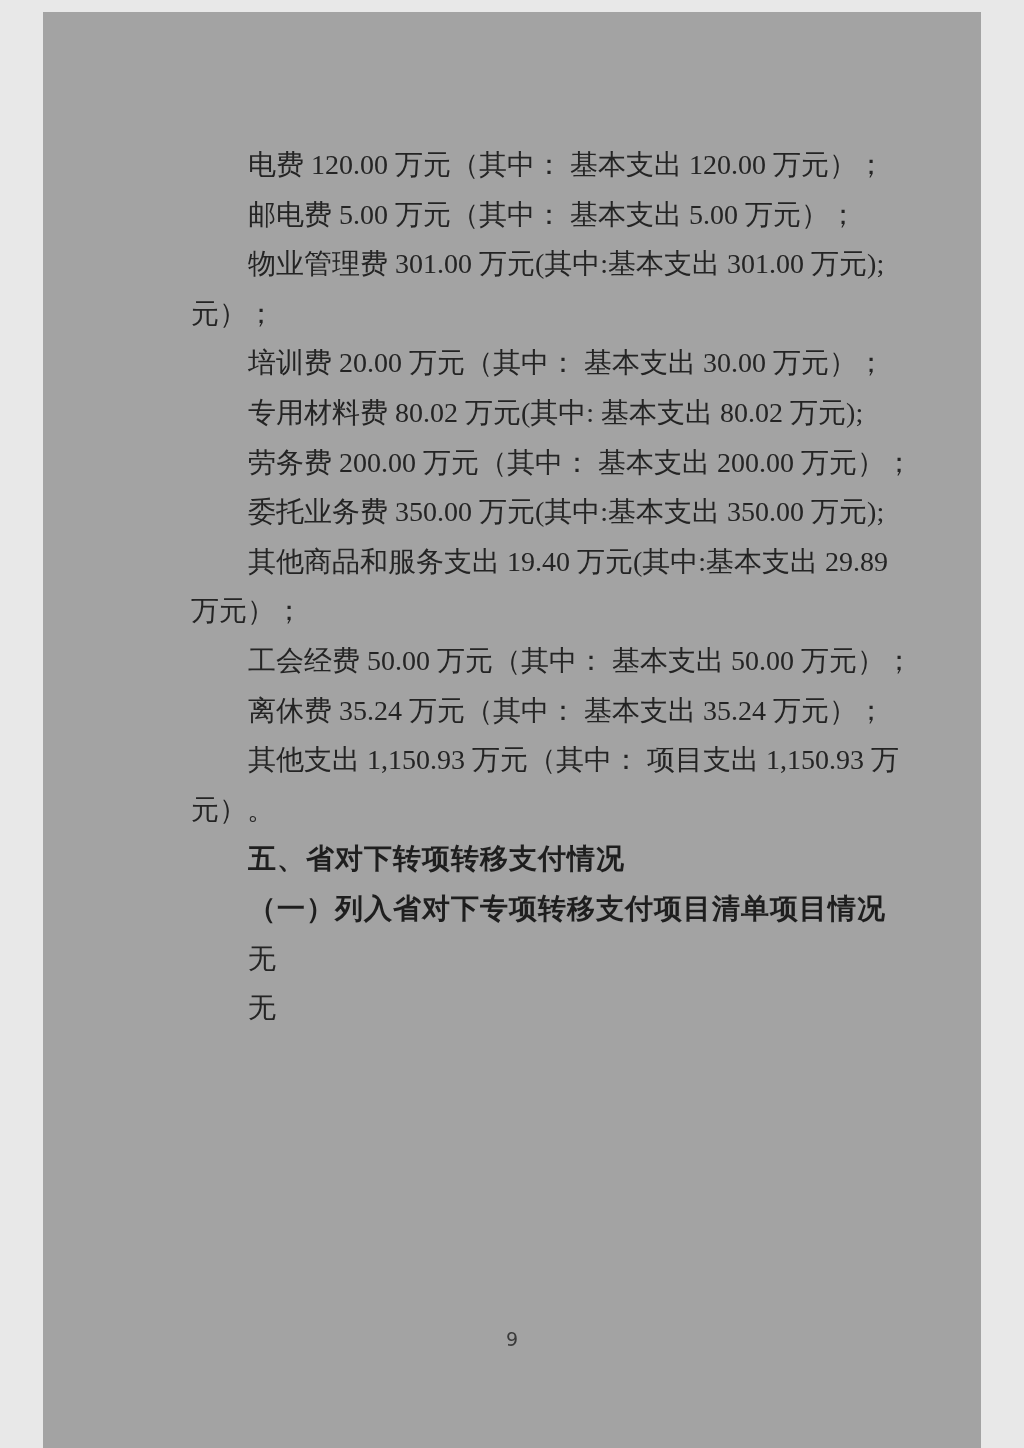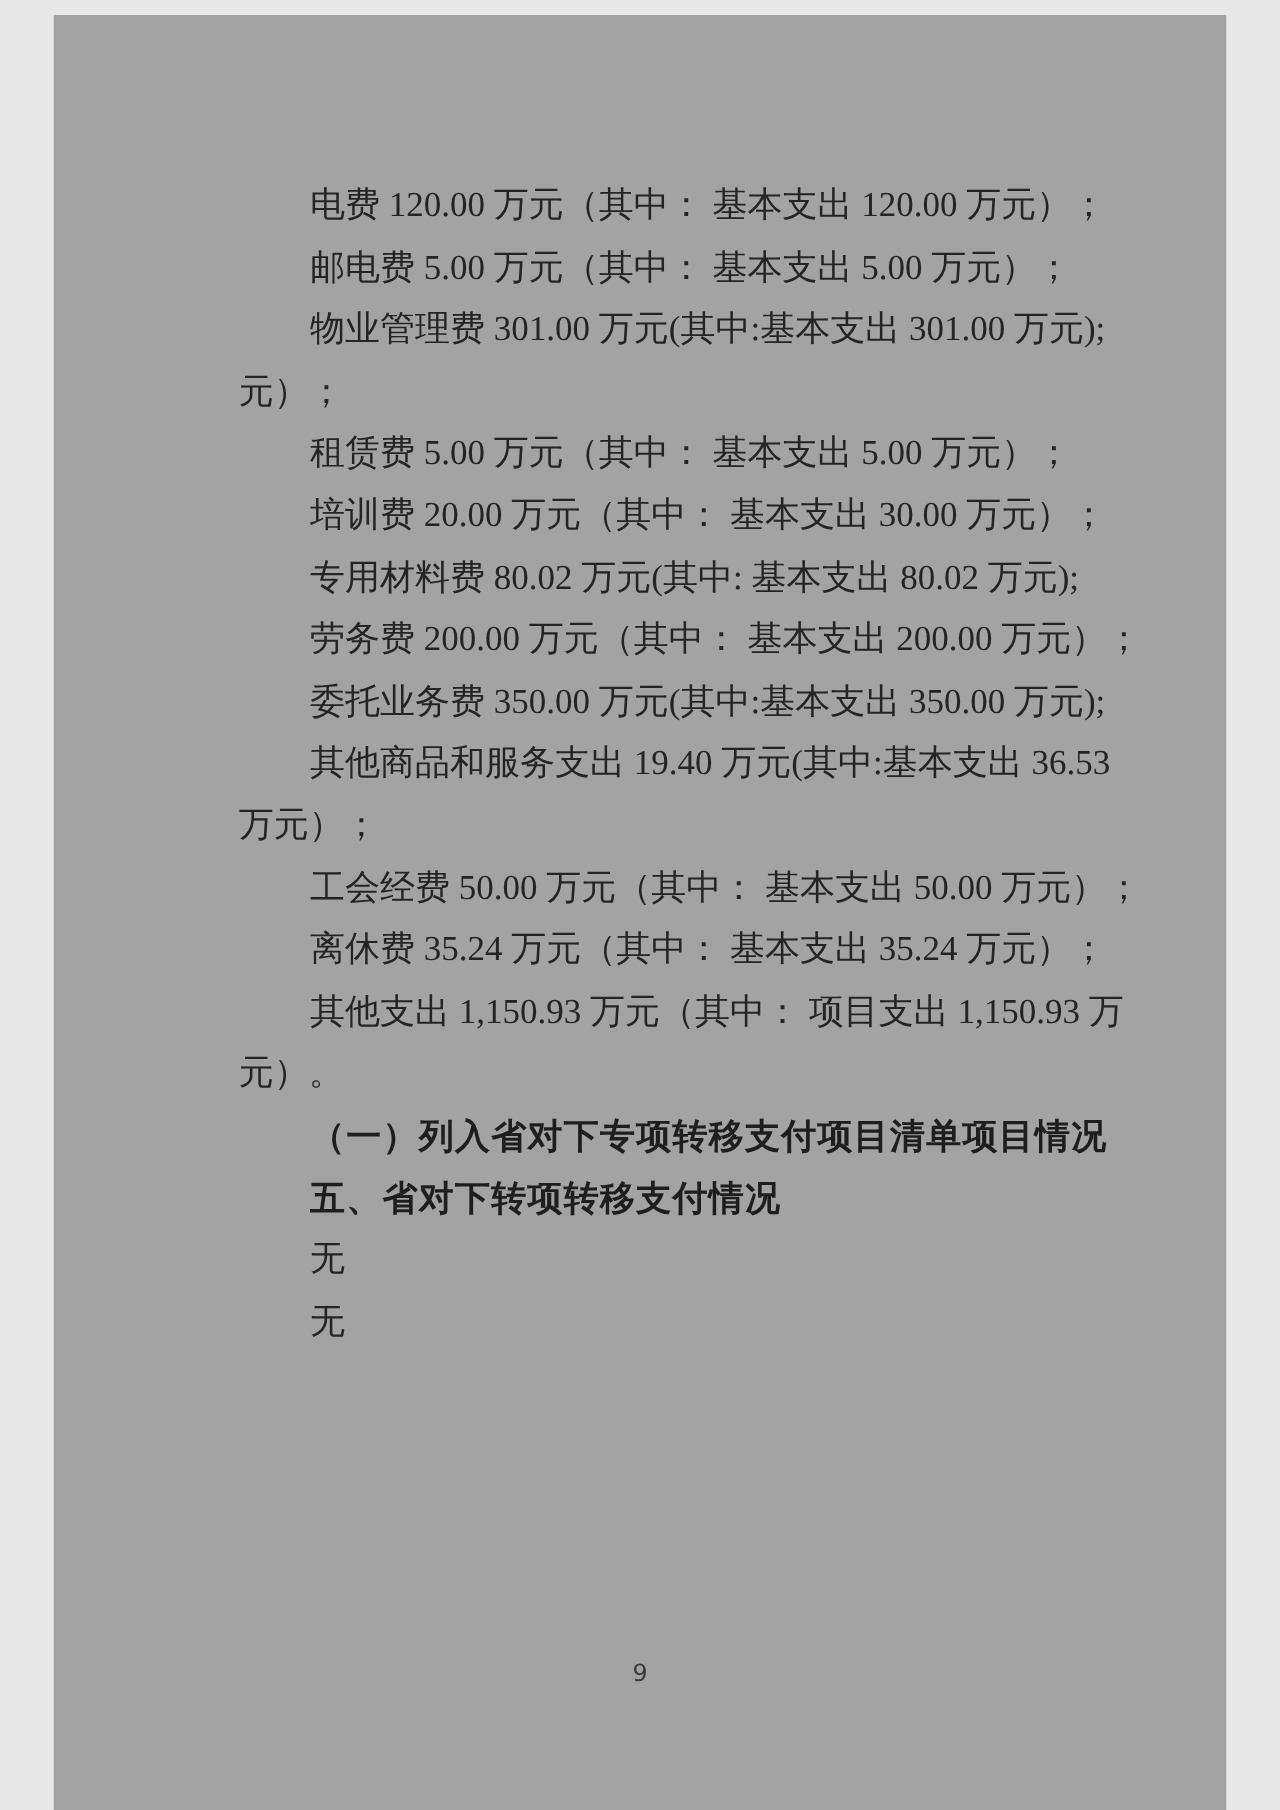--- a/index.html
+++ b/index.html
@@ -53,32 +53,31 @@
 </head>
 <body>
 
 <div class="page">
   <div class="text-block">
 
   <div class="line body indent">电费 120.00 万元（其中： 基本支出 120.00 万元）；</div>
       <div class="line body indent">邮电费 5.00 万元（其中： 基本支出 5.00 万元）；</div>
       <div class="line body indent">物业管理费 301.00 万元(其中:基本支出 301.00 万元);</div>
       <div class="line body">元）；</div>
-      <div class="line body indent">租赁费 5.00 万元（其中： 基本支出 5.00 万元）；</div>
       <div class="line body indent">培训费 20.00 万元（其中： 基本支出 30.00 万元）；</div>
       <div class="line body indent">专用材料费 80.02 万元(其中: 基本支出 80.02 万元);</div>
       <div class="line body indent">劳务费 200.00 万元（其中： 基本支出 200.00 万元）；</div>
       <div class="line body indent">委托业务费 350.00 万元(其中:基本支出 350.00 万元);</div>
-      <div class="line body indent">其他商品和服务支出 19.40 万元(其中:基本支出 36.53</div>
+      <div class="line body indent">其他商品和服务支出 19.40 万元(其中:基本支出 29.89</div>
       <div class="line body">万元）；</div>
       <div class="line body indent">工会经费 50.00 万元（其中： 基本支出 50.00 万元）；</div>
       <div class="line body indent">离休费 35.24 万元（其中： 基本支出 35.24 万元）；</div>
       <div class="line body indent">其他支出 1,150.93 万元（其中： 项目支出 1,150.93 万</div>
       <div class="line body">元）。</div>
+      <div class="line heading indent">五、省对下转项转移支付情况</div>
       <div class="line heading indent">（一）列入省对下专项转移支付项目清单项目情况</div>
-      <div class="line heading indent">五、省对下转项转移支付情况</div>
       <div class="line body indent">无</div>
       <div class="line body indent">无</div>
     </div>
   <div class="page-footer">
     <span class="page-number">9</span>
   </div>
 </div>
 
 </body></html>

